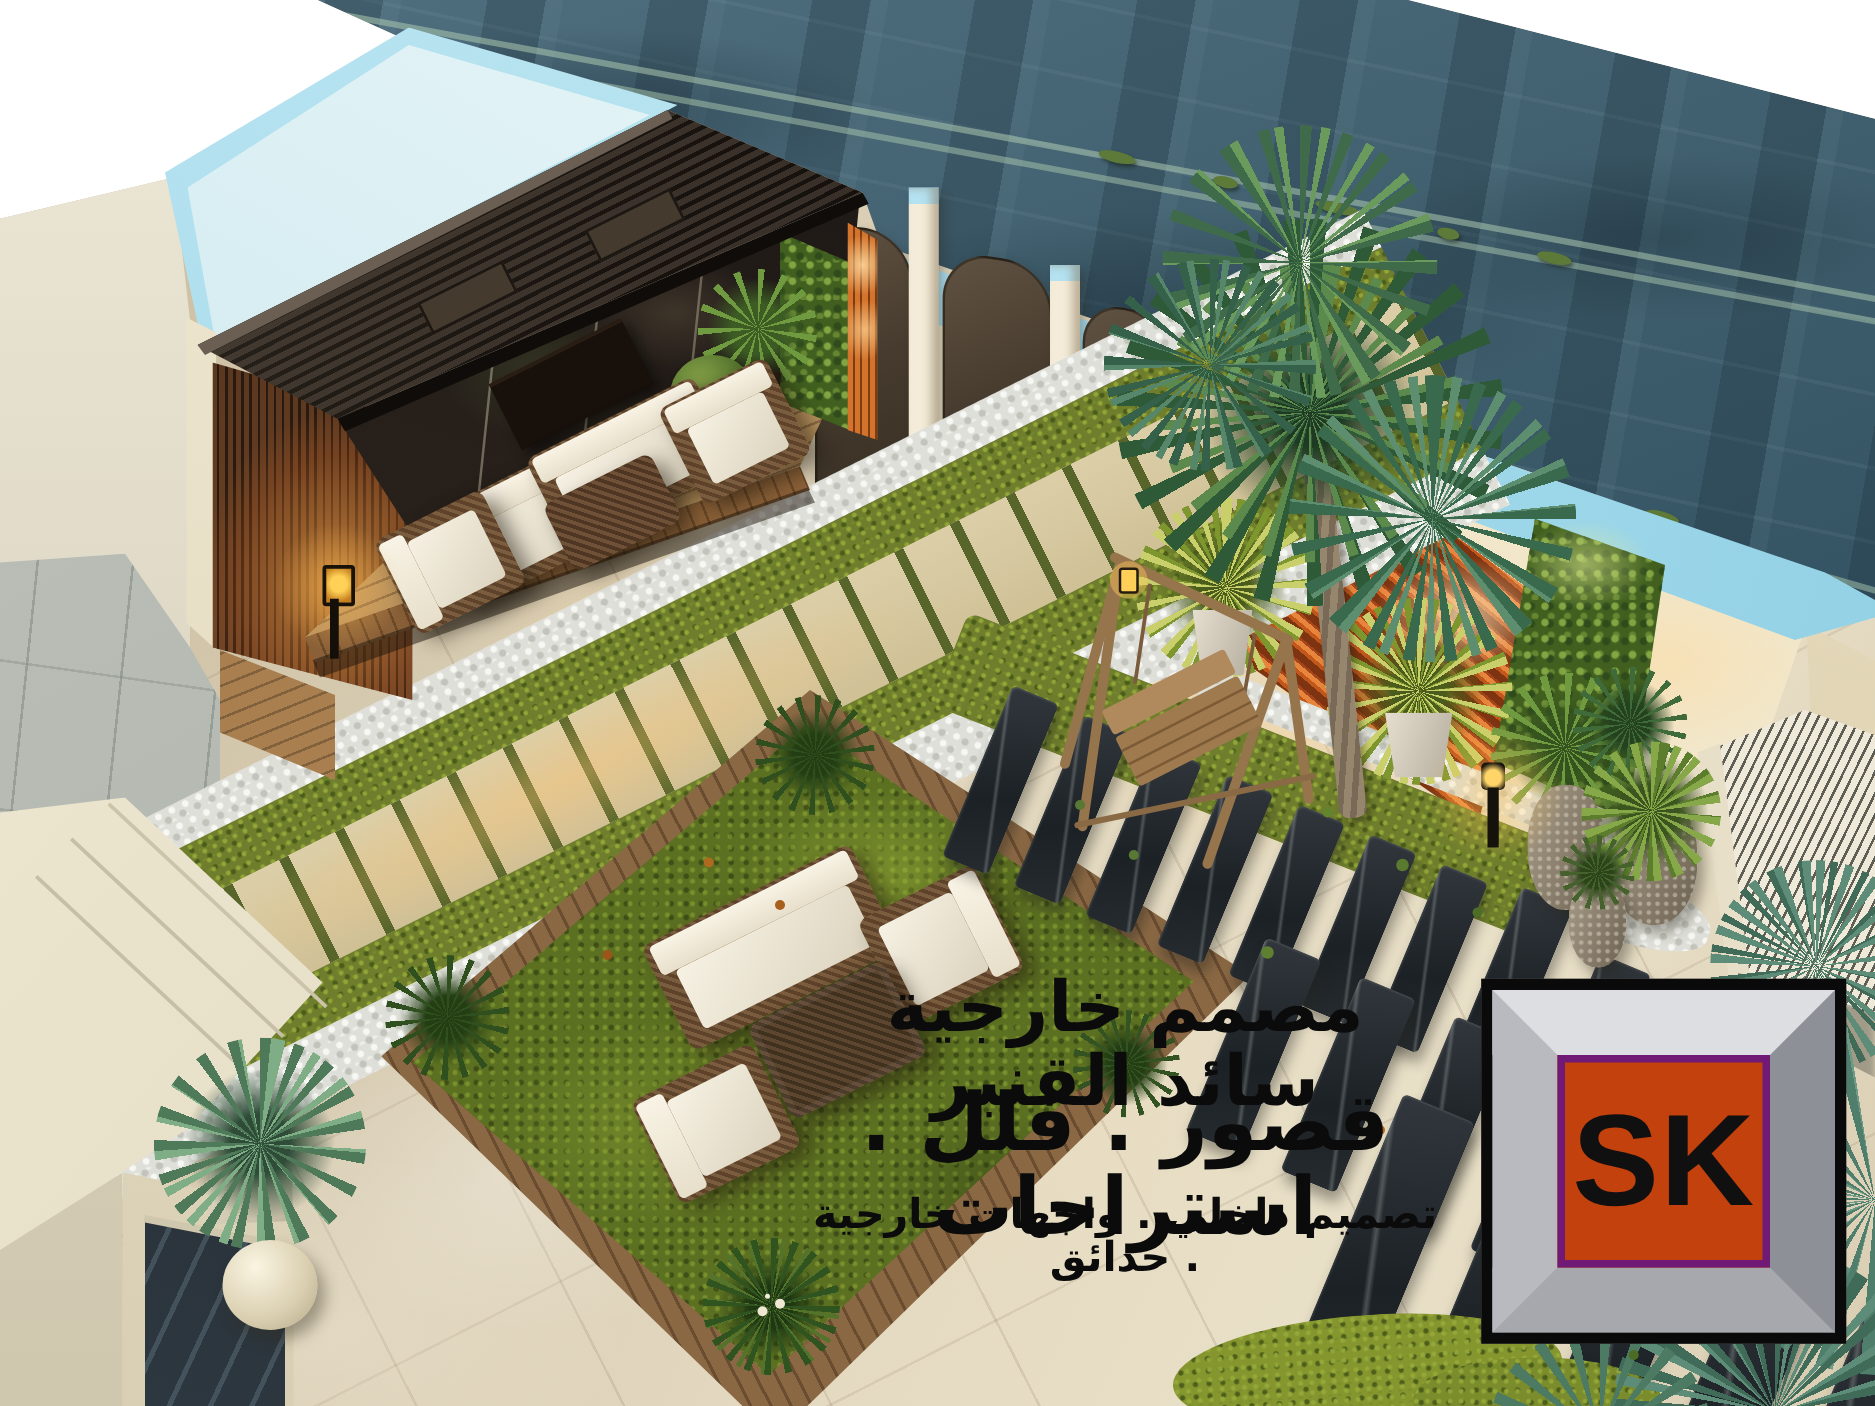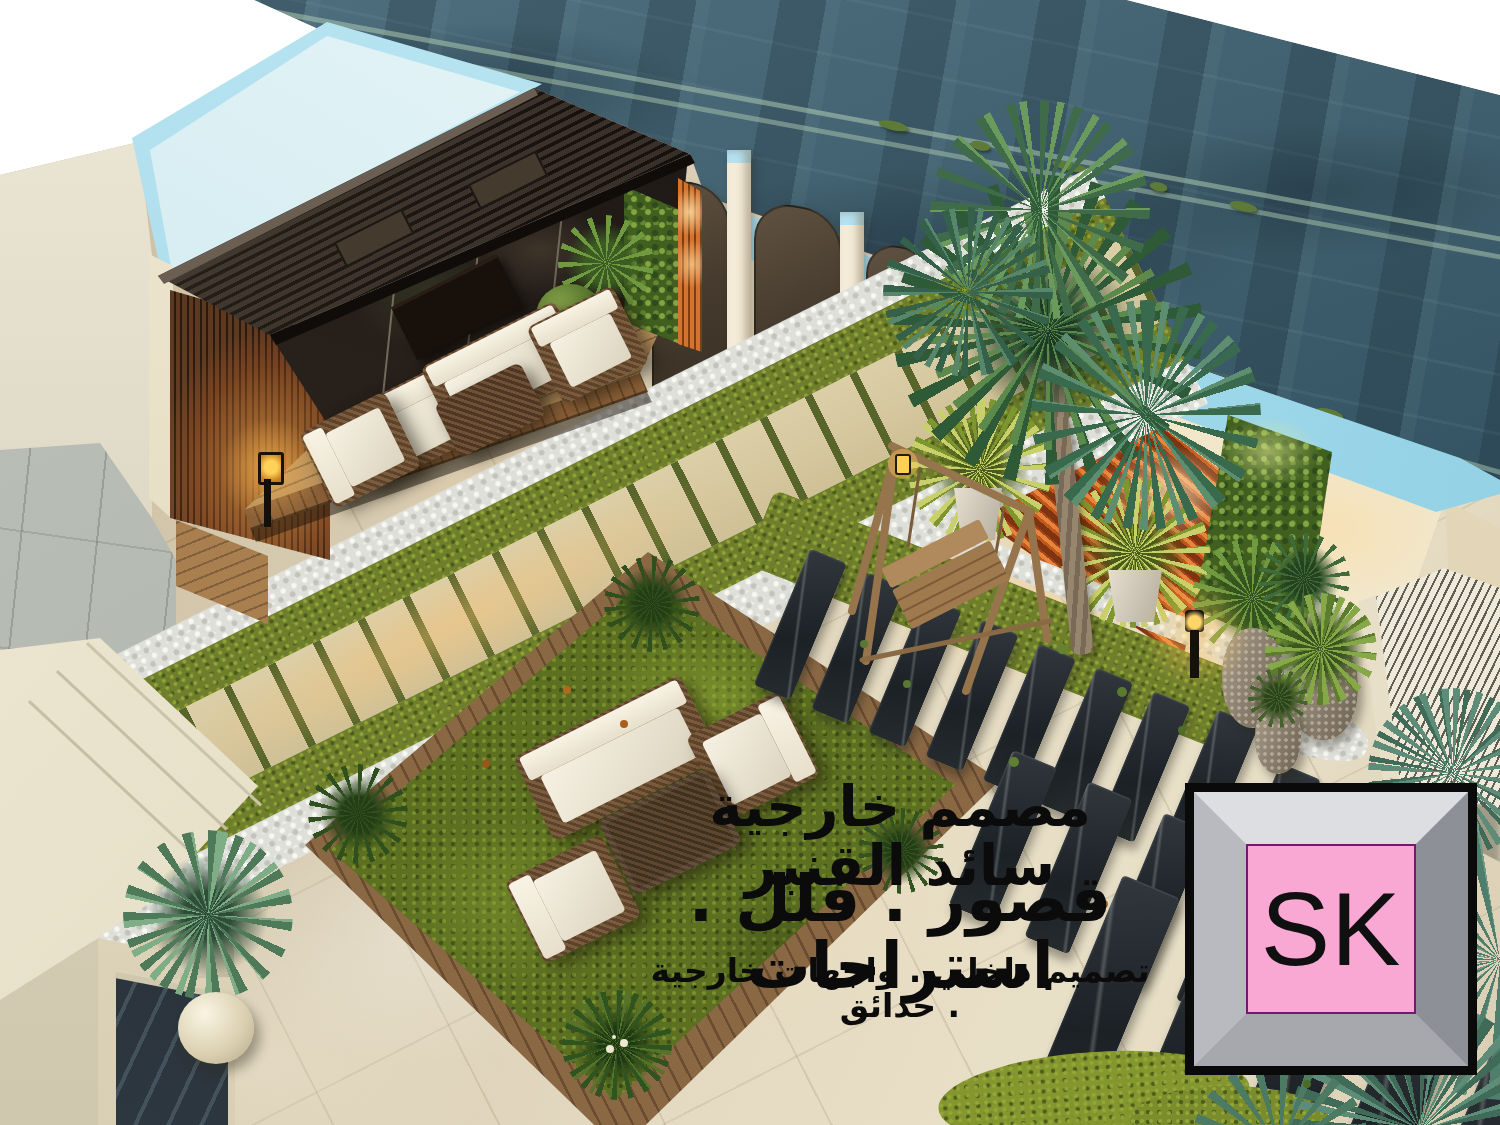--- a/index.html
+++ b/index.html
@@ -48,23 +48,23 @@
   .pillar{background:linear-gradient(180deg,#b4e2f1 0 13px,#f4ecd8 13px);box-shadow:inset -6px 0 8px rgba(120,100,70,.45), 4px 5px 8px rgba(40,40,30,.3);}
   .archp{background:linear-gradient(150deg,#5e5040 5%,#463b2e 45%,#352c21);border:2px solid rgba(25,20,14,.45);border-radius:40px 40px 4px 4px;box-shadow:4px 5px 9px rgba(40,40,30,.35);}
   .lane{position:absolute;height:5px;background:#abc8ae;transform-origin:0 0;border-radius:3px;}
   .weedrow{position:absolute;display:flex;align-items:center;transform-origin:0 0;}
   .weed{height:9px;border-radius:50%;background:#5d7a38;box-shadow:2px 2px 3px rgba(20,30,20,.5);}
   
   .wline{position:absolute;left:640px;width:520px;text-align:center;color:#0b0b0b;direction:rtl;font-family:"DejaVu Sans",sans-serif;font-weight:bold;line-height:1.05;}
   #logo{position:absolute;left:1185px;top:783px;width:292px;height:292px;box-sizing:border-box;border:9px solid #0a0a0a;background:#888;}
   #logo .frame{position:absolute;inset:0;box-sizing:border-box;border:52px solid;
      border-color:#dcdee2 #8e9098 #a6a8ae #b8bac0;}
-  #logo .inner{position:absolute;inset:52px;box-sizing:border-box;border:2px solid #701a75;background:#f9a8d4;
+  #logo .inner{position:absolute;inset:52px;box-sizing:border-box;border:6px solid #701a75;background:#c2410c;
      display:flex;align-items:center;justify-content:center;font-family:"Liberation Sans",sans-serif;
-     font-size:104px;font-weight:400;letter-spacing:1px;color:#101010;}
+     font-size:104px;font-weight:700;letter-spacing:1px;color:#101010;}
 </style>
 </head>
 <body>
 
 <div id="scene">
 
   <div class="clip trav"></div>
   <div class="clip" style="background:
     radial-gradient(260px 150px at 1030px 590px, rgba(255,205,130,.30), transparent 70%),
     radial-gradient(230px 130px at 540px 520px, rgba(255,195,120,.26), transparent 70%),

